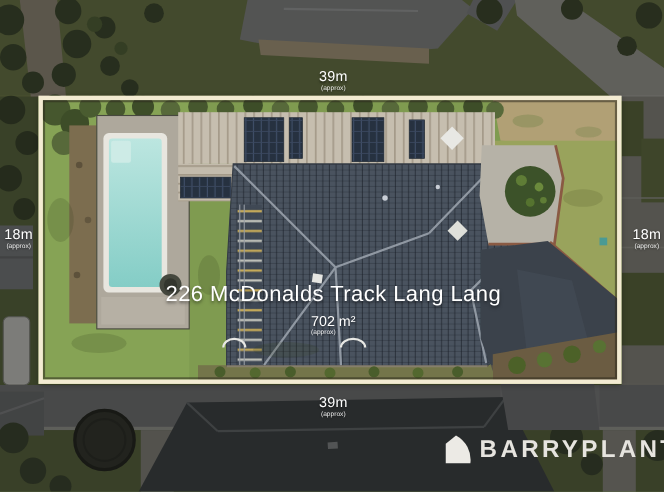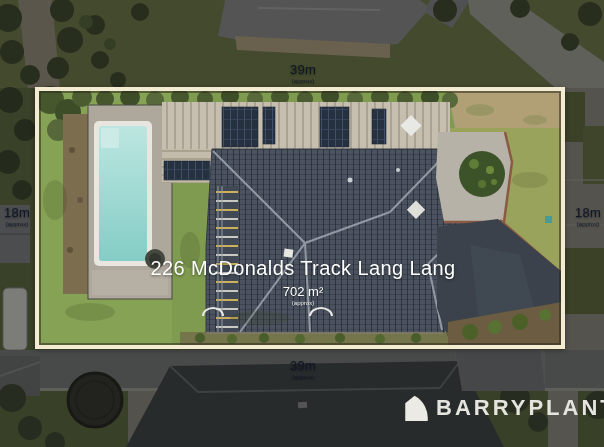--- a/index.html
+++ b/index.html
@@ -12,33 +12,33 @@
   
   .boundary{
     position:absolute;left:35px;top:87px;width:530px;height:262px;
     box-sizing:border-box;border:4px solid #f3ebd2;
     box-shadow:inset 0 0 0 2px rgba(45,42,30,.55), 0 1px 5px rgba(0,0,0,.35);
     pointer-events:none;
   }
   
   .dim{
     position:absolute;transform:translateX(-50%);
-    color:#0f172a;text-align:center;line-height:1;
+    color:#ffffff;text-align:center;line-height:1;
     text-shadow:0 1px 2px rgba(0,0,0,.55);
   }
   .dim .val{font-size:13px;font-weight:400;letter-spacing:.3px;}
   .dim .apx{font-size:6px;margin-top:2px;opacity:.9;}
   .address{
     position:absolute;left:303px;top:257px;transform:translateX(-50%);
     color:#fff;font-size:20px;font-weight:400;letter-spacing:.4px;
     white-space:nowrap;text-shadow:0 1px 3px rgba(0,0,0,.5);
   }
   .area{
     position:absolute;left:303px;top:285px;transform:translateX(-50%);
-    color:#fff;text-align:center;line-height:1;
+    color:#fff;text-align:left;line-height:1;
     text-shadow:0 1px 2px rgba(0,0,0,.5);
   }
   .area .val{font-size:13px;}
   .area .apx{font-size:6px;margin-top:2px;opacity:.9;}
   
   .brand{
     position:absolute;left:402px;top:394px;display:flex;align-items:center;
     color:#e6e4df;
   }
   .brand .sail{width:27px;height:28px;margin-right:7px;}

